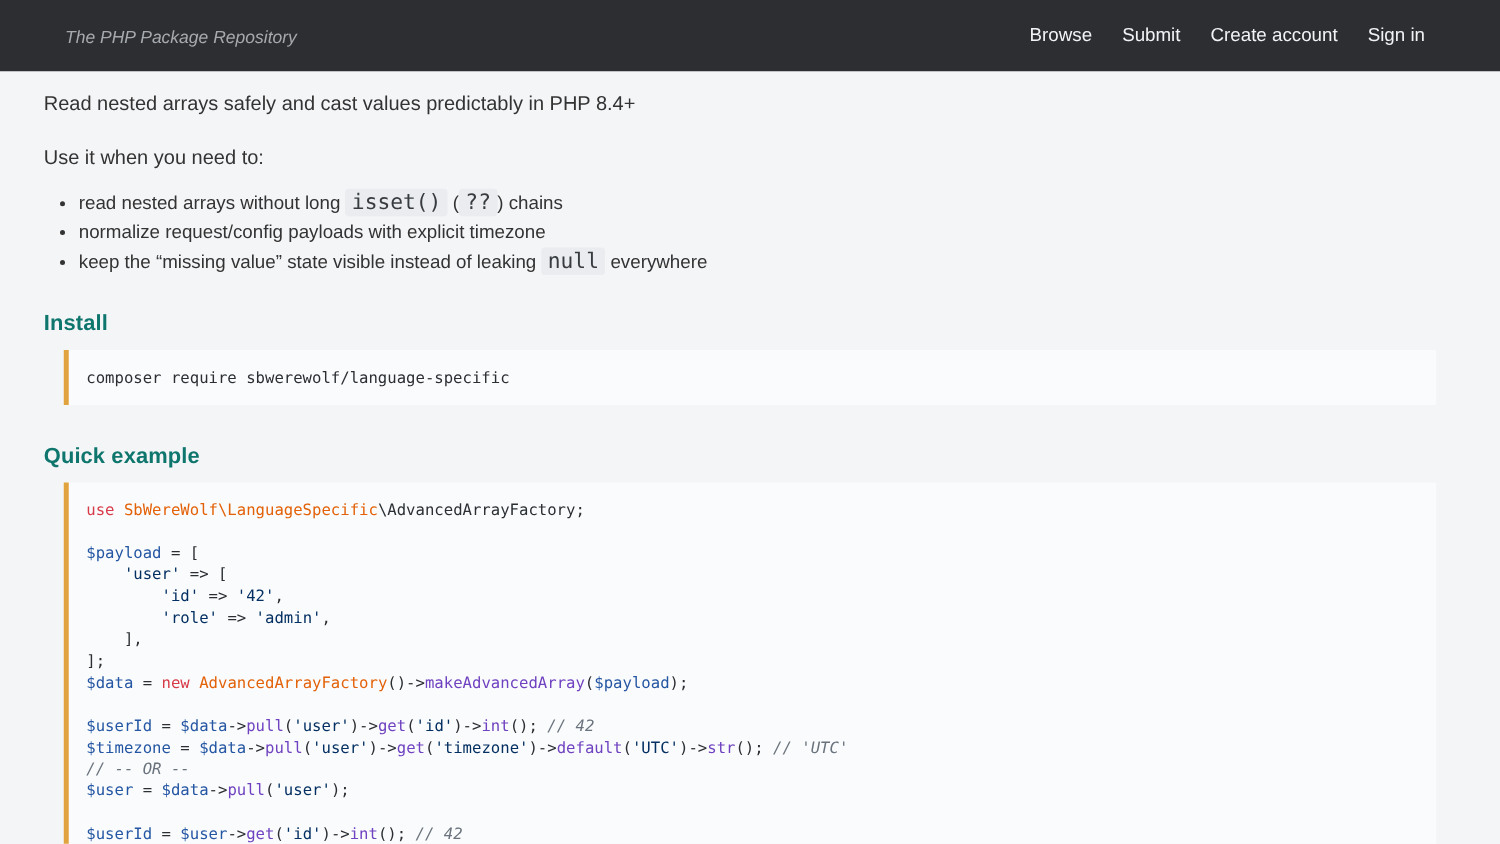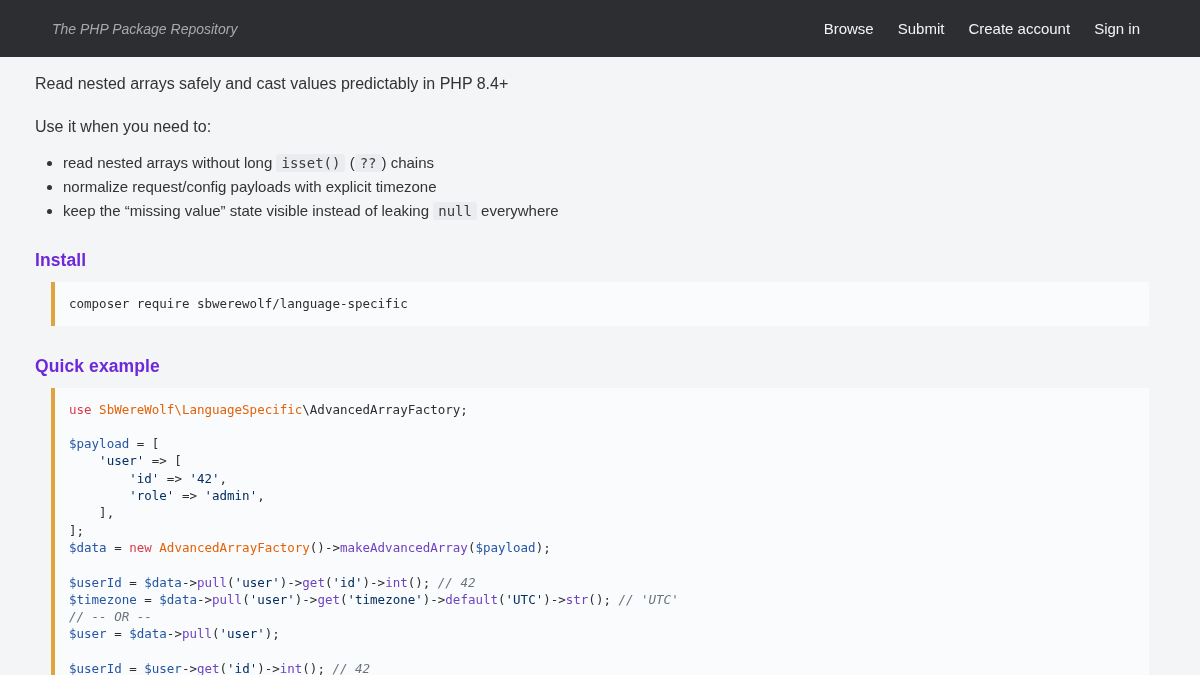--- a/index.html
+++ b/index.html
@@ -48,25 +48,25 @@
   
   .content{padding:16px 35px 0;}
   .para{font-size:16px;line-height:1.4;margin:0 0 21px;}
   .para.usewhen{margin-bottom:12px;}
   ul.usecases{margin:0 0 27px;padding-left:28px;}
   ul.usecases li{
     font-size:15px;line-height:23.5px;color:var(--text);
   }
   .inline-code{
     font-family:"DejaVu Sans Mono","Liberation Mono",monospace;
-    font-size:14px;background:var(--inline-code-bg);
+    font-size:17px;background:var(--inline-code-bg);
     color:#383c40;padding:1px 5px;border-radius:3px;
   }
   h2.section-heading{
-    font-size:17.5px;font-weight:700;color:#6d28d9;
+    font-size:17.5px;font-weight:700;color:#0f766e;
     margin:0 0 11px;letter-spacing:.1px;
   }
   pre.code-block{
     margin:0 16px 30px;
     background:var(--code-bg);
     border-left:4px solid var(--accent);
     padding:13px 15px 13px 14px;
     font-family:"DejaVu Sans Mono","Liberation Mono",monospace;
     font-size:12.5px;line-height:17.3px;
     white-space:pre;overflow:hidden;

